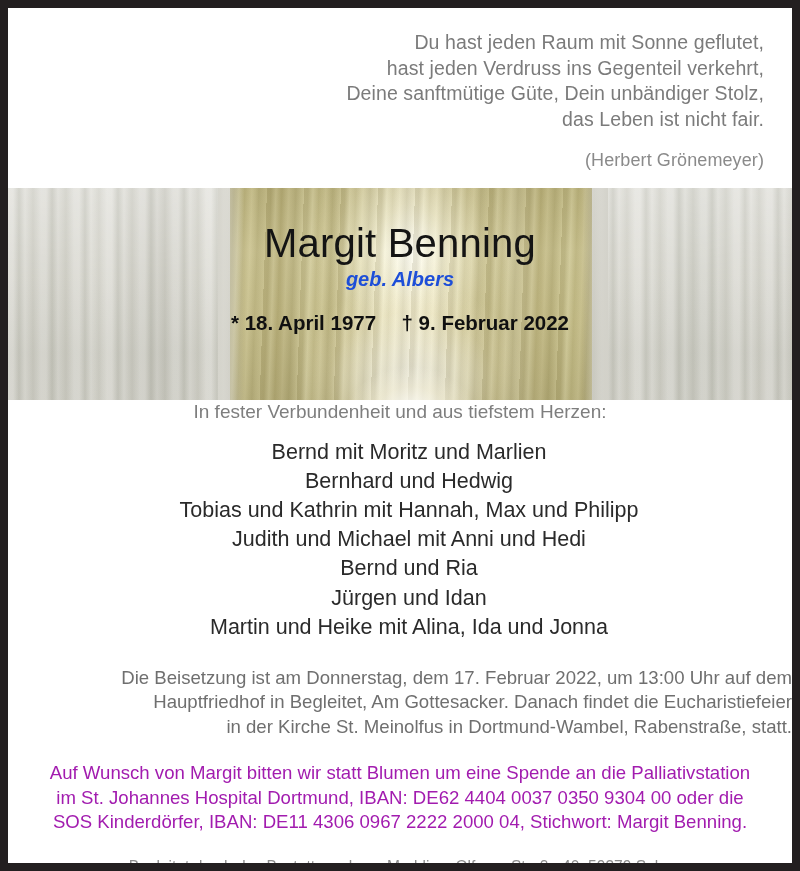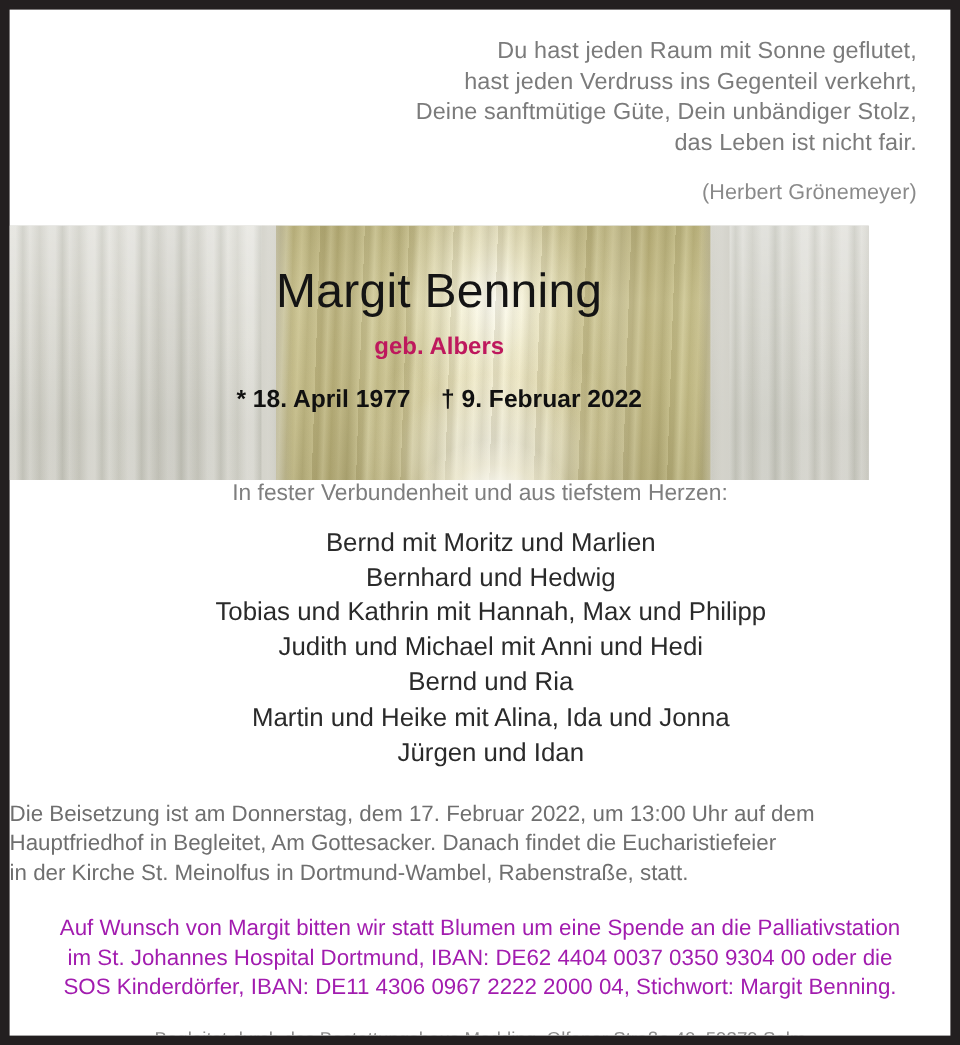--- a/index.html
+++ b/index.html
@@ -38,21 +38,21 @@
   .poem-author {
     margin-top: 16px;
     font-size: 18px;
     color: #8a8a8a;
   }
 
   
   .image-band {
     position: relative;
     margin-top: 14px;
-    width: 716px;
+    width: 784px;
     height: 212px;
     overflow: hidden;
     background: #d3d2cb;
   }
   .band-layer {
     position: absolute;
     inset: 0;
   }
   
   .band-sides {
@@ -149,25 +149,26 @@
     color: #141414;
   }
   .deceased-name {
     margin-top: 32px;
     font-size: 40px;
     line-height: 46px;
     font-weight: 400;
     letter-spacing: 0.2px;
   }
   .maiden-name {
-    margin-top: 11px;
+    margin-top: 1px;
     font-size: 20px;
     line-height: 25px;
     font-weight: 600;
-    color: #be185d;
+    color: #1d4ed8;
+    font-style: italic;
   }
   .life-dates {
     margin-top: 18px;
     font-size: 20.5px;
     line-height: 25px;
     font-weight: 600;
     color: #101010;
   }
   .life-dates .gap { display: inline-block; width: 14px; }
 
@@ -185,21 +186,21 @@
     color: #2a2a2a;
     font-size: 21.5px;
     line-height: 29.2px;
     font-weight: 400;
     padding-left: 18px;
   }
 
   
   .funeral {
     margin-top: 24px;
-    text-align: left;
+    text-align: right;
     color: #6f6f6f;
     font-size: 18.6px;
     line-height: 24.5px;
     font-weight: 300;
   }
   .donation {
     margin-top: 22px;
     text-align: center;
     color: #a21caf;
     font-size: 18.6px;
@@ -246,22 +247,22 @@
   </div>
 
   <div class="intro">In fester Verbundenheit und aus tiefstem Herzen:</div>
 
   <div class="mourner-list">
     <div>Bernd mit Moritz und Marlien</div>
     <div>Bernhard und Hedwig</div>
     <div>Tobias und Kathrin mit Hannah, Max und Philipp</div>
     <div>Judith und Michael mit Anni und Hedi</div>
     <div>Bernd und Ria</div>
+    <div>Jürgen und Idan</div>
     <div>Martin und Heike mit Alina, Ida und Jonna</div>
-    <div>Jürgen und Idan</div>
   </div>
 
   <div class="funeral">
     <div>Die Beisetzung ist am Donnerstag, dem 17. Februar 2022, um 13:00 Uhr auf dem</div>
     <div>Hauptfriedhof in Begleitet, Am Gottesacker. Danach findet die Eucharistiefeier</div>
     <div>in der Kirche St. Meinolfus in Dortmund-Wambel, Rabenstraße, statt.</div>
   </div>
 
   <div class="donation">
     <div>Auf Wunsch von Margit bitten wir statt Blumen um eine Spende an die Palliativstation</div>

